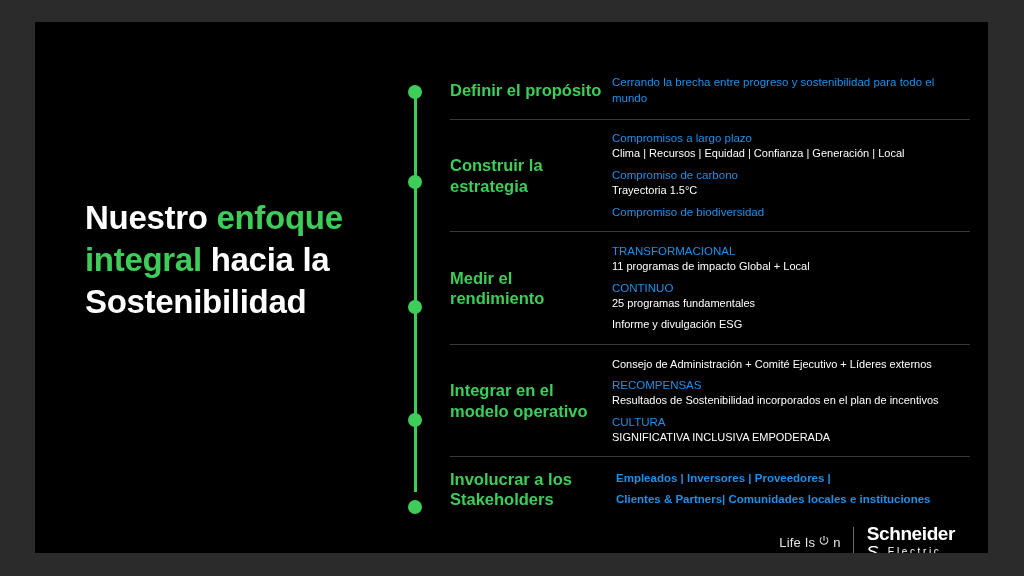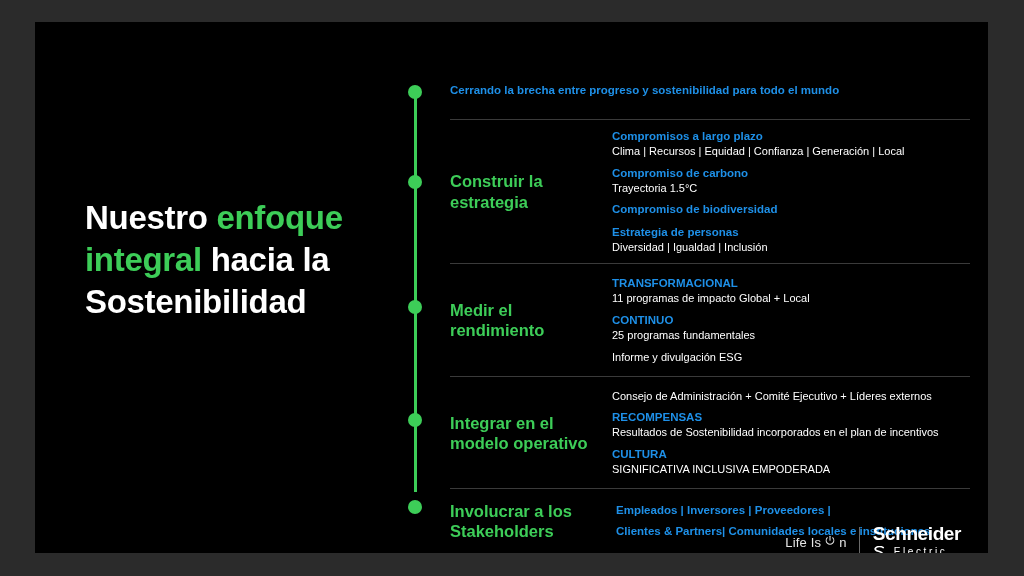--- a/index.html
+++ b/index.html
@@ -94,21 +94,21 @@
     padding: 9px 0 9px 0;
   }
 
   .item { margin: 0 0 2px 0; }
   .item:last-child { margin-bottom: 0; }
   .item + .item { margin-top: 7px; }
 
   .item-title {
     color: #1e90e8;
     font-size: 11.5px;
-    font-weight: bold;
+    font-weight: normal;
     line-height: 1.32;
     margin: 0;
   }
   .item-sub {
     color: #ffffff;
     font-size: 11px;
     line-height: 1.32;
     margin: 0;
     font-weight: normal;
   }
@@ -136,21 +136,21 @@
     top: 530px;
     font-size: 8.5px;
     color: #e8e8e8;
     white-space: nowrap;
   }
   #footer-copyright .page-no { color: #3dcd58; }
   #footer-copyright .sep { color: #9a9a9a; }
 
   #brand {
     position: absolute;
-    right: 27px;
+    right: 33px;
     top: 503px;
     display: flex;
     align-items: center;
     height: 34px;
   }
   #life-is-on {
     color: #e6e6e6;
     font-size: 13px;
     letter-spacing: 0.2px;
     display: flex;
@@ -201,44 +201,41 @@
     <div class="rail-dot" style="top:15px;"></div>
     <div class="rail-dot" style="top:105px;"></div>
     <div class="rail-dot" style="top:230px;"></div>
     <div class="rail-dot" style="top:343px;"></div>
     <div class="rail-dot" style="top:430px;"></div>
   </div>
 
   <div id="rows">
 
     <div class="row" id="row-0">
+      <div class="row-heading">Definir el propósito</div>
       <div class="row-body">
         <div class="item">
           <p class="item-title">Cerrando la brecha entre progreso y sostenibilidad para todo el mundo</p>
         </div>
       </div>
     </div>
 
     <div class="row" id="row-1">
       <div class="row-heading">Construir la estrategia</div>
       <div class="row-body">
         <div class="item">
           <p class="item-title">Compromisos a largo plazo</p>
           <p class="item-sub">Clima | Recursos | Equidad | Confianza | Generación | Local</p>
         </div>
         <div class="item">
           <p class="item-title">Compromiso de carbono</p>
           <p class="item-sub">Trayectoria 1.5°C</p>
         </div>
         <div class="item">
           <p class="item-title">Compromiso de biodiversidad</p>
-        </div>
-        <div class="item">
-          <p class="item-title">Estrategia de personas</p>
-          <p class="item-sub">Diversidad | Igualdad | Inclusión</p>
         </div>
       </div>
     </div>
 
     <div class="row" id="row-2">
       <div class="row-heading">Medir el rendimiento</div>
       <div class="row-body">
         <div class="item">
           <p class="item-title">TRANSFORMACIONAL</p>
           <p class="item-sub">11 programas de impacto Global + Local</p>

